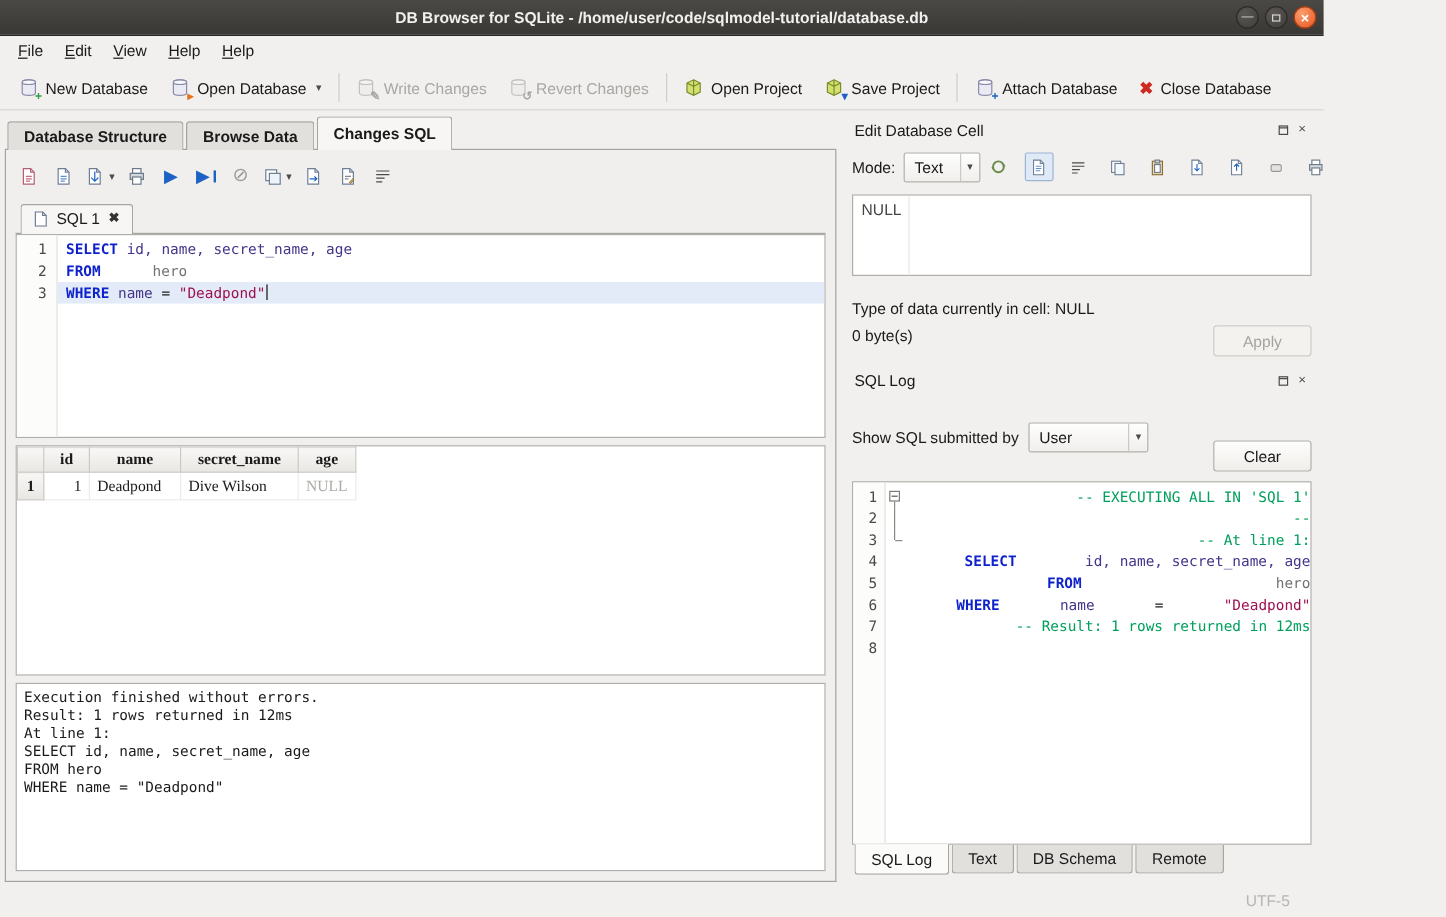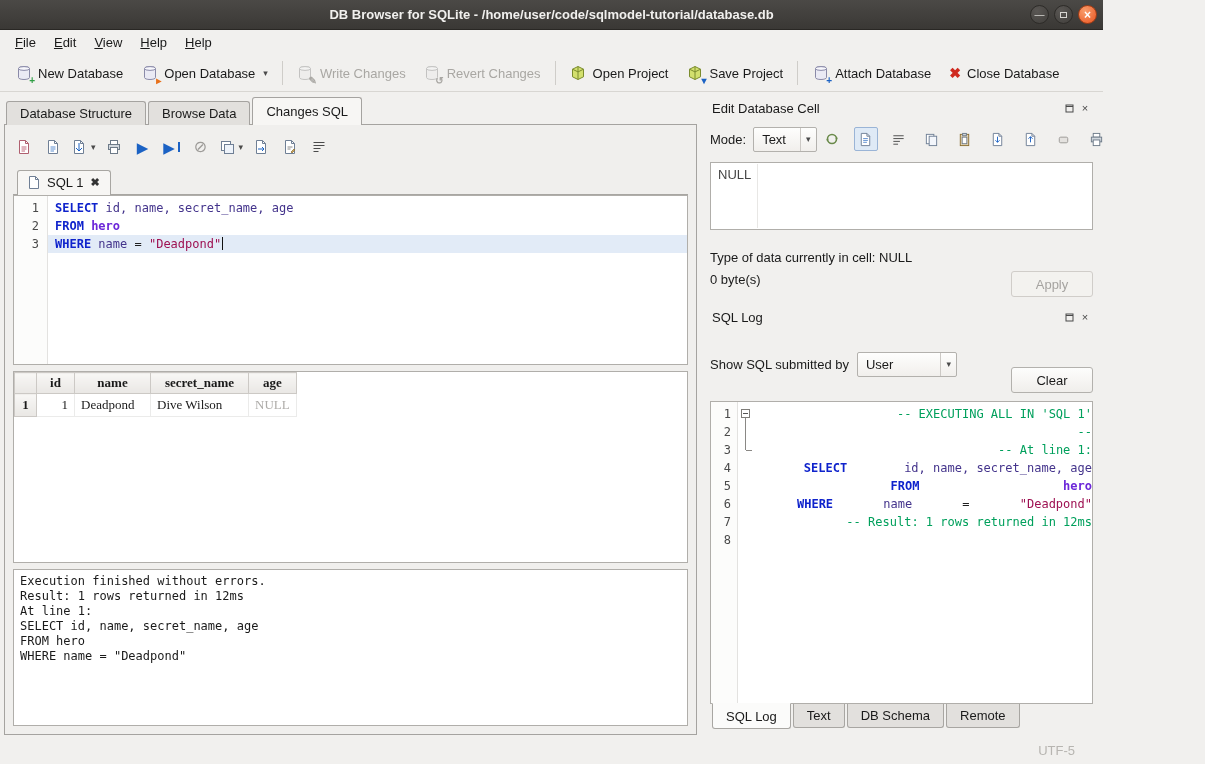--- a/index.html
+++ b/index.html
@@ -34,21 +34,21 @@
 
   
   .main { flex:1; display:flex; min-height:0; }
   .left-pane { width:701px; flex:none; display:flex; flex-direction:column; padding-top:5px; }
   .splitter { width:5px; flex:none; }
   .right-pane { flex:1; display:flex; flex-direction:column; padding:4px 10px 6px 4px; min-width:0; }
 
   
   .tabs-row { display:flex; align-items:flex-end; padding-left:6px; height:28px; position:relative; flex:none; }
   .tabs-row::after { content:""; position:absolute; left:4px; right:4px; bottom:0; border-bottom:1px solid #a5a3a0; }
-  .tab { padding:4px 13px; margin-right:2px; background:#e2e0dd; border:1px solid #a5a3a0; border-bottom:none; border-radius:3px 3px 0 0; height:24px; position:relative; z-index:1; }
+  .tab { padding:4px 13px; margin-right:2px; background:#e2e0dd; border:1px solid #a5a3a0; border-bottom:none; border-radius:3px 3px 0 0; height:24px; position:relative; z-index:1;font-weight:bold; }
   .tab.active { background:#f7f6f4; height:28px; padding-top:6px; z-index:3; }
 
   .left-frame { flex:1; margin:0 4px 2px 4px; border:1px solid #a5a3a0; border-top:none; background:#f0efed; padding:8px; display:flex; flex-direction:column; min-height:0; position:relative; z-index:2; }
 
   
   .sql-toolbar { display:flex; align-items:center; gap:7px; height:28px; margin-bottom:6px; flex:none; }
   .sbtn { min-width:22px; height:24px; display:flex; align-items:center; justify-content:center; gap:2px; }
   .glyph.play { color:#1b62c4; font-size:15px; line-height:1; }
   .playbar { width:2px; height:10px; background:#1b62c4; margin-left:1px; }
   .glyph.stop { color:#9d9b98; font-size:16px; line-height:1; }
@@ -62,21 +62,21 @@
   
   .mono { font-family:"DejaVu Sans Mono", monospace; font-size:12px; line-height:18px; }
   .editor-box { height:170px; flex:none; border:1px solid #b0aeaa; background:#fff; display:flex; overflow:hidden; }
   .gutter { width:34px; flex:none; background:#fcfcfb; border-right:1px solid #e3e2e0; color:#4a4a4a; text-align:right; padding:3px 8px 0 0; }
   .code { flex:1; padding-top:3px; min-width:0; }
   .cline { height:18px; padding-left:7px; white-space:pre; }
   .cline.cur { background:#e2ebf7; }
   .caret { display:inline-block; width:1px; height:13px; background:#111; vertical-align:-2px; margin-left:1px; }
   .kw    { color:#0f23cc; font-weight:bold; }
   .ident { color:#44348c; }
-  .tbl   { color:#6d28d9; font-weight:bold; }
+  .tbl   { color:#737373; font-weight:normal;padding-left:36px; }
   .str   { color:#9e1152; }
   .plain { color:#202020; }
   .cmt   { color:#00a05c; }
 
   
   .results-box { height:192px; flex:none; border:1px solid #b0aeaa; background:#fff; margin-top:6px; overflow:hidden;font-family:Liberation Serif, serif; }
   .results-box table { border-collapse:collapse; font-size:13px; }
   .results-box th { background:linear-gradient(#f8f7f5,#e9e7e4); border:1px solid #ccc9c5; font-weight:bold; padding:1px 5px; height:21px; }
   .results-box td { border:1px solid #ebebea; padding:1px 6px; height:23px; background:#fff; }
   td.rownum { background:linear-gradient(#f8f7f5,#e9e7e4); border:1px solid #ccc9c5; text-align:center; font-weight:bold; }

